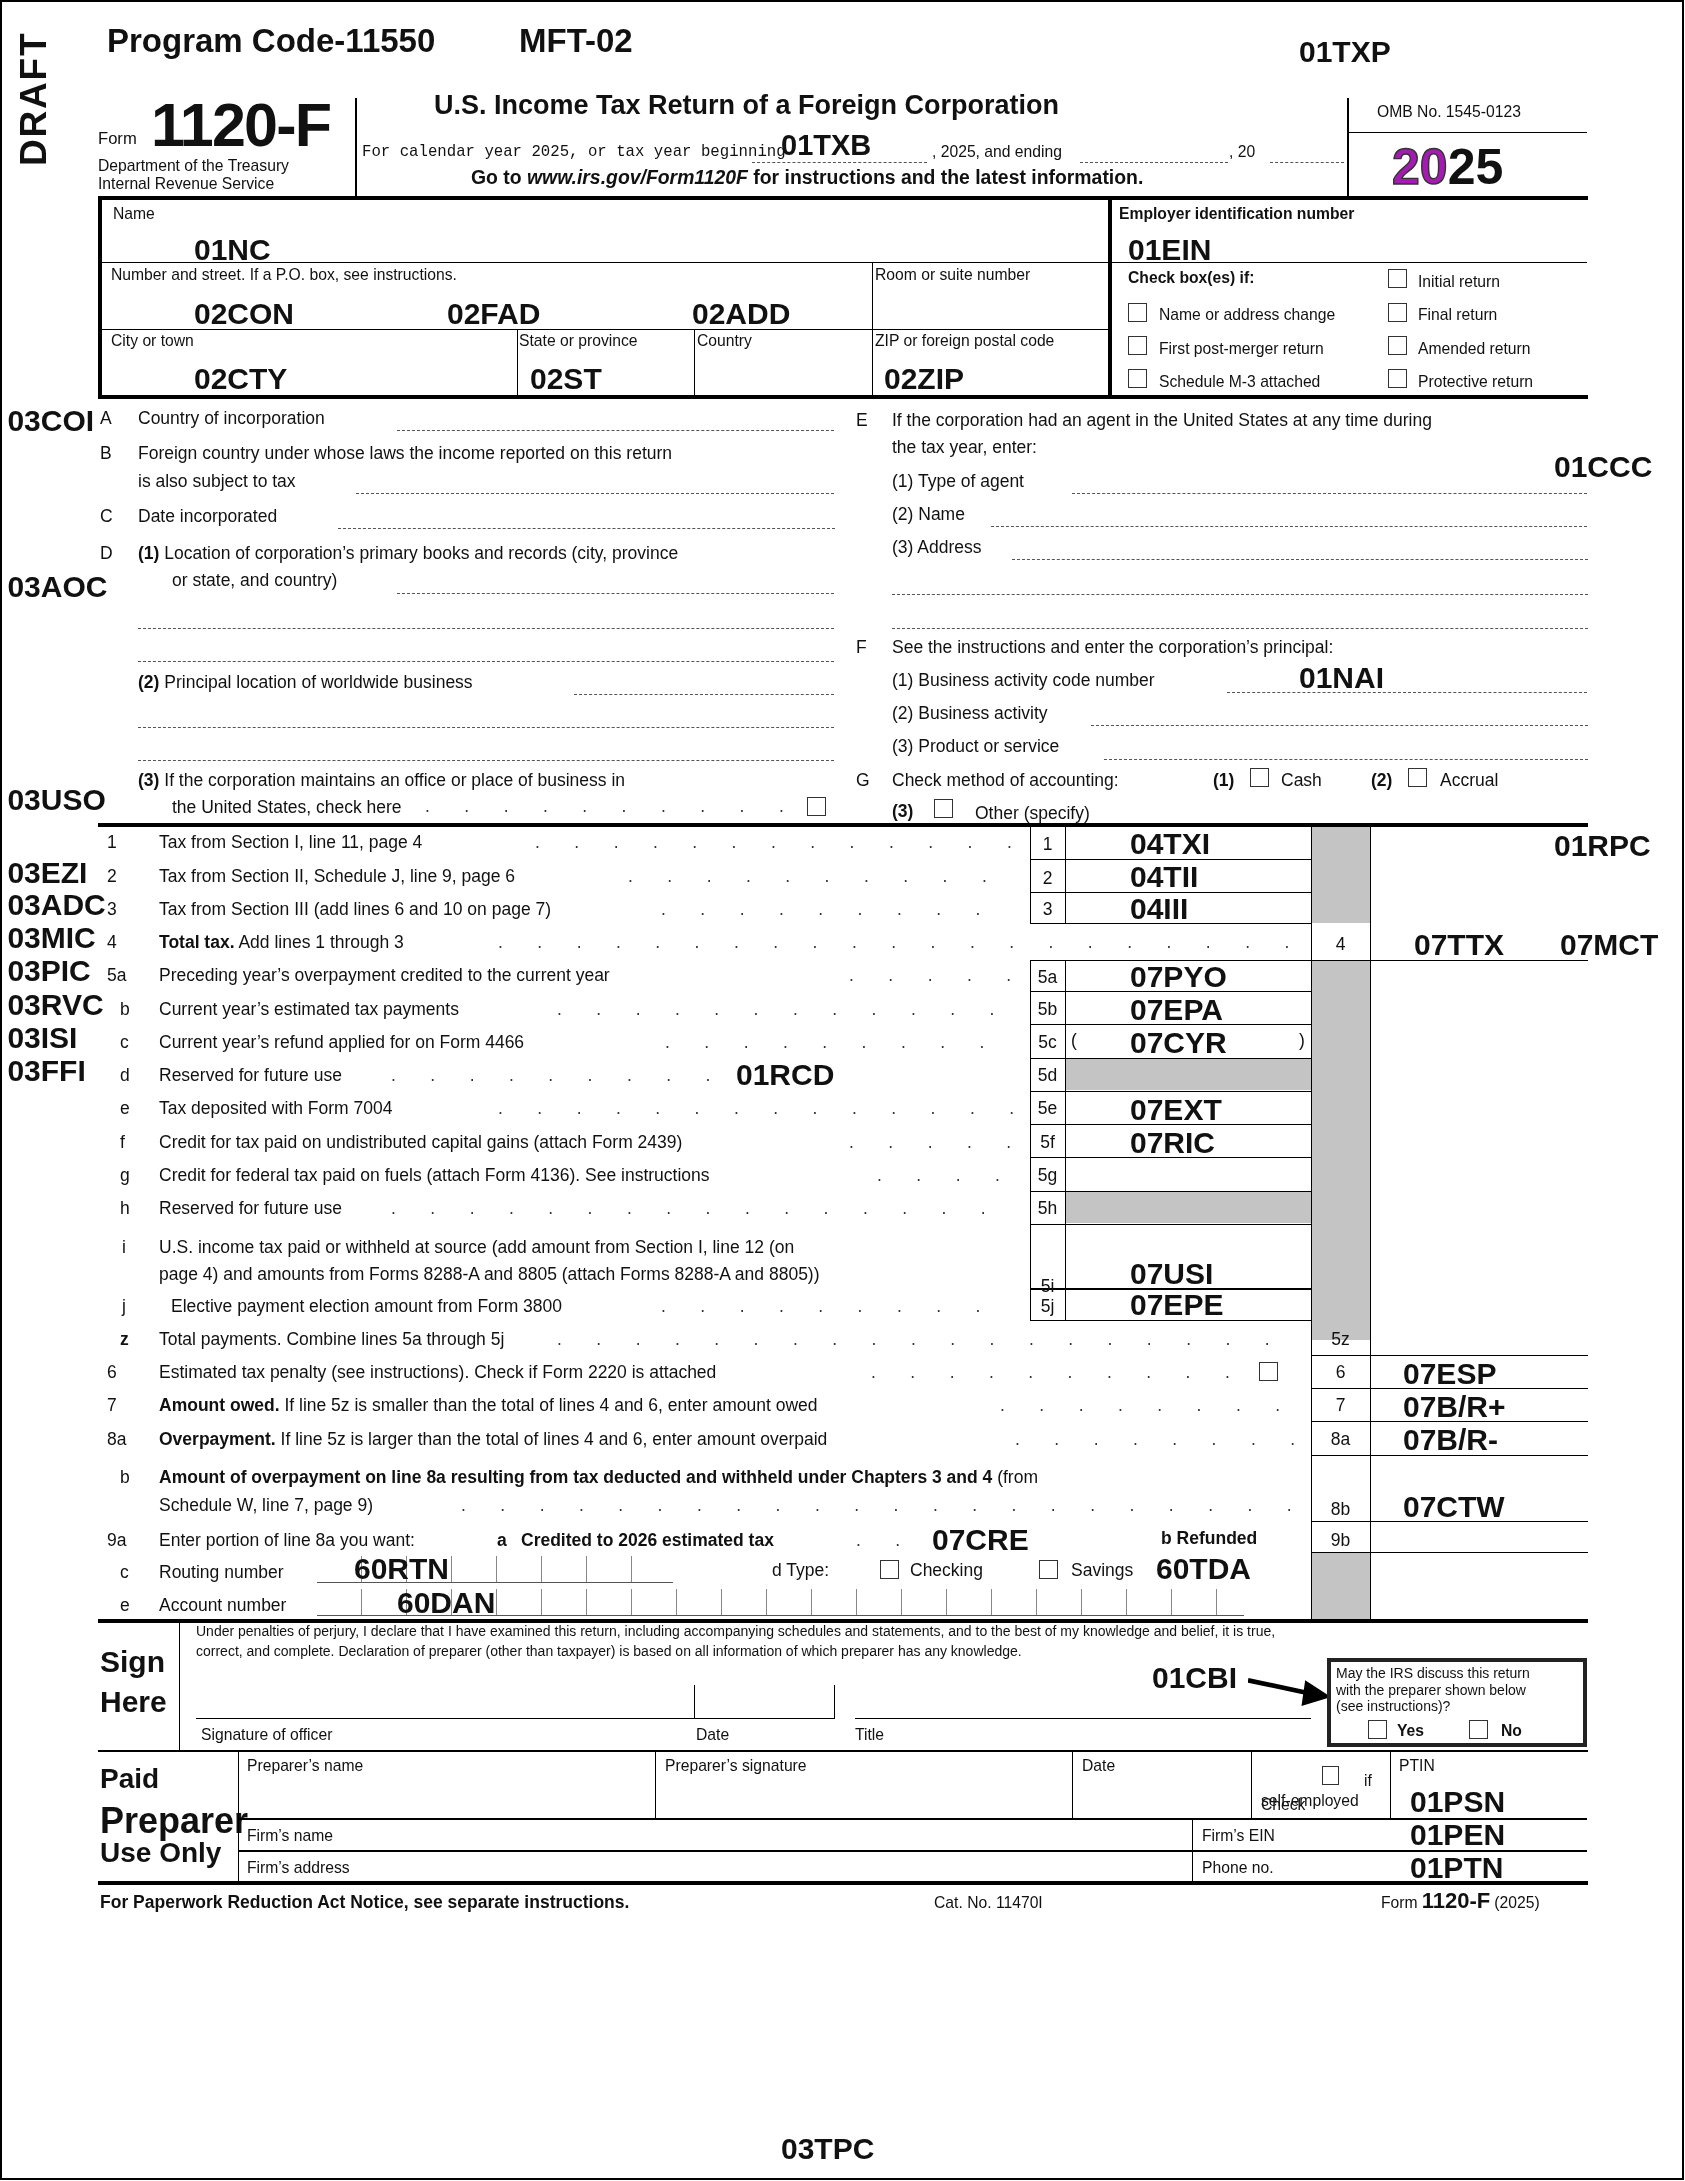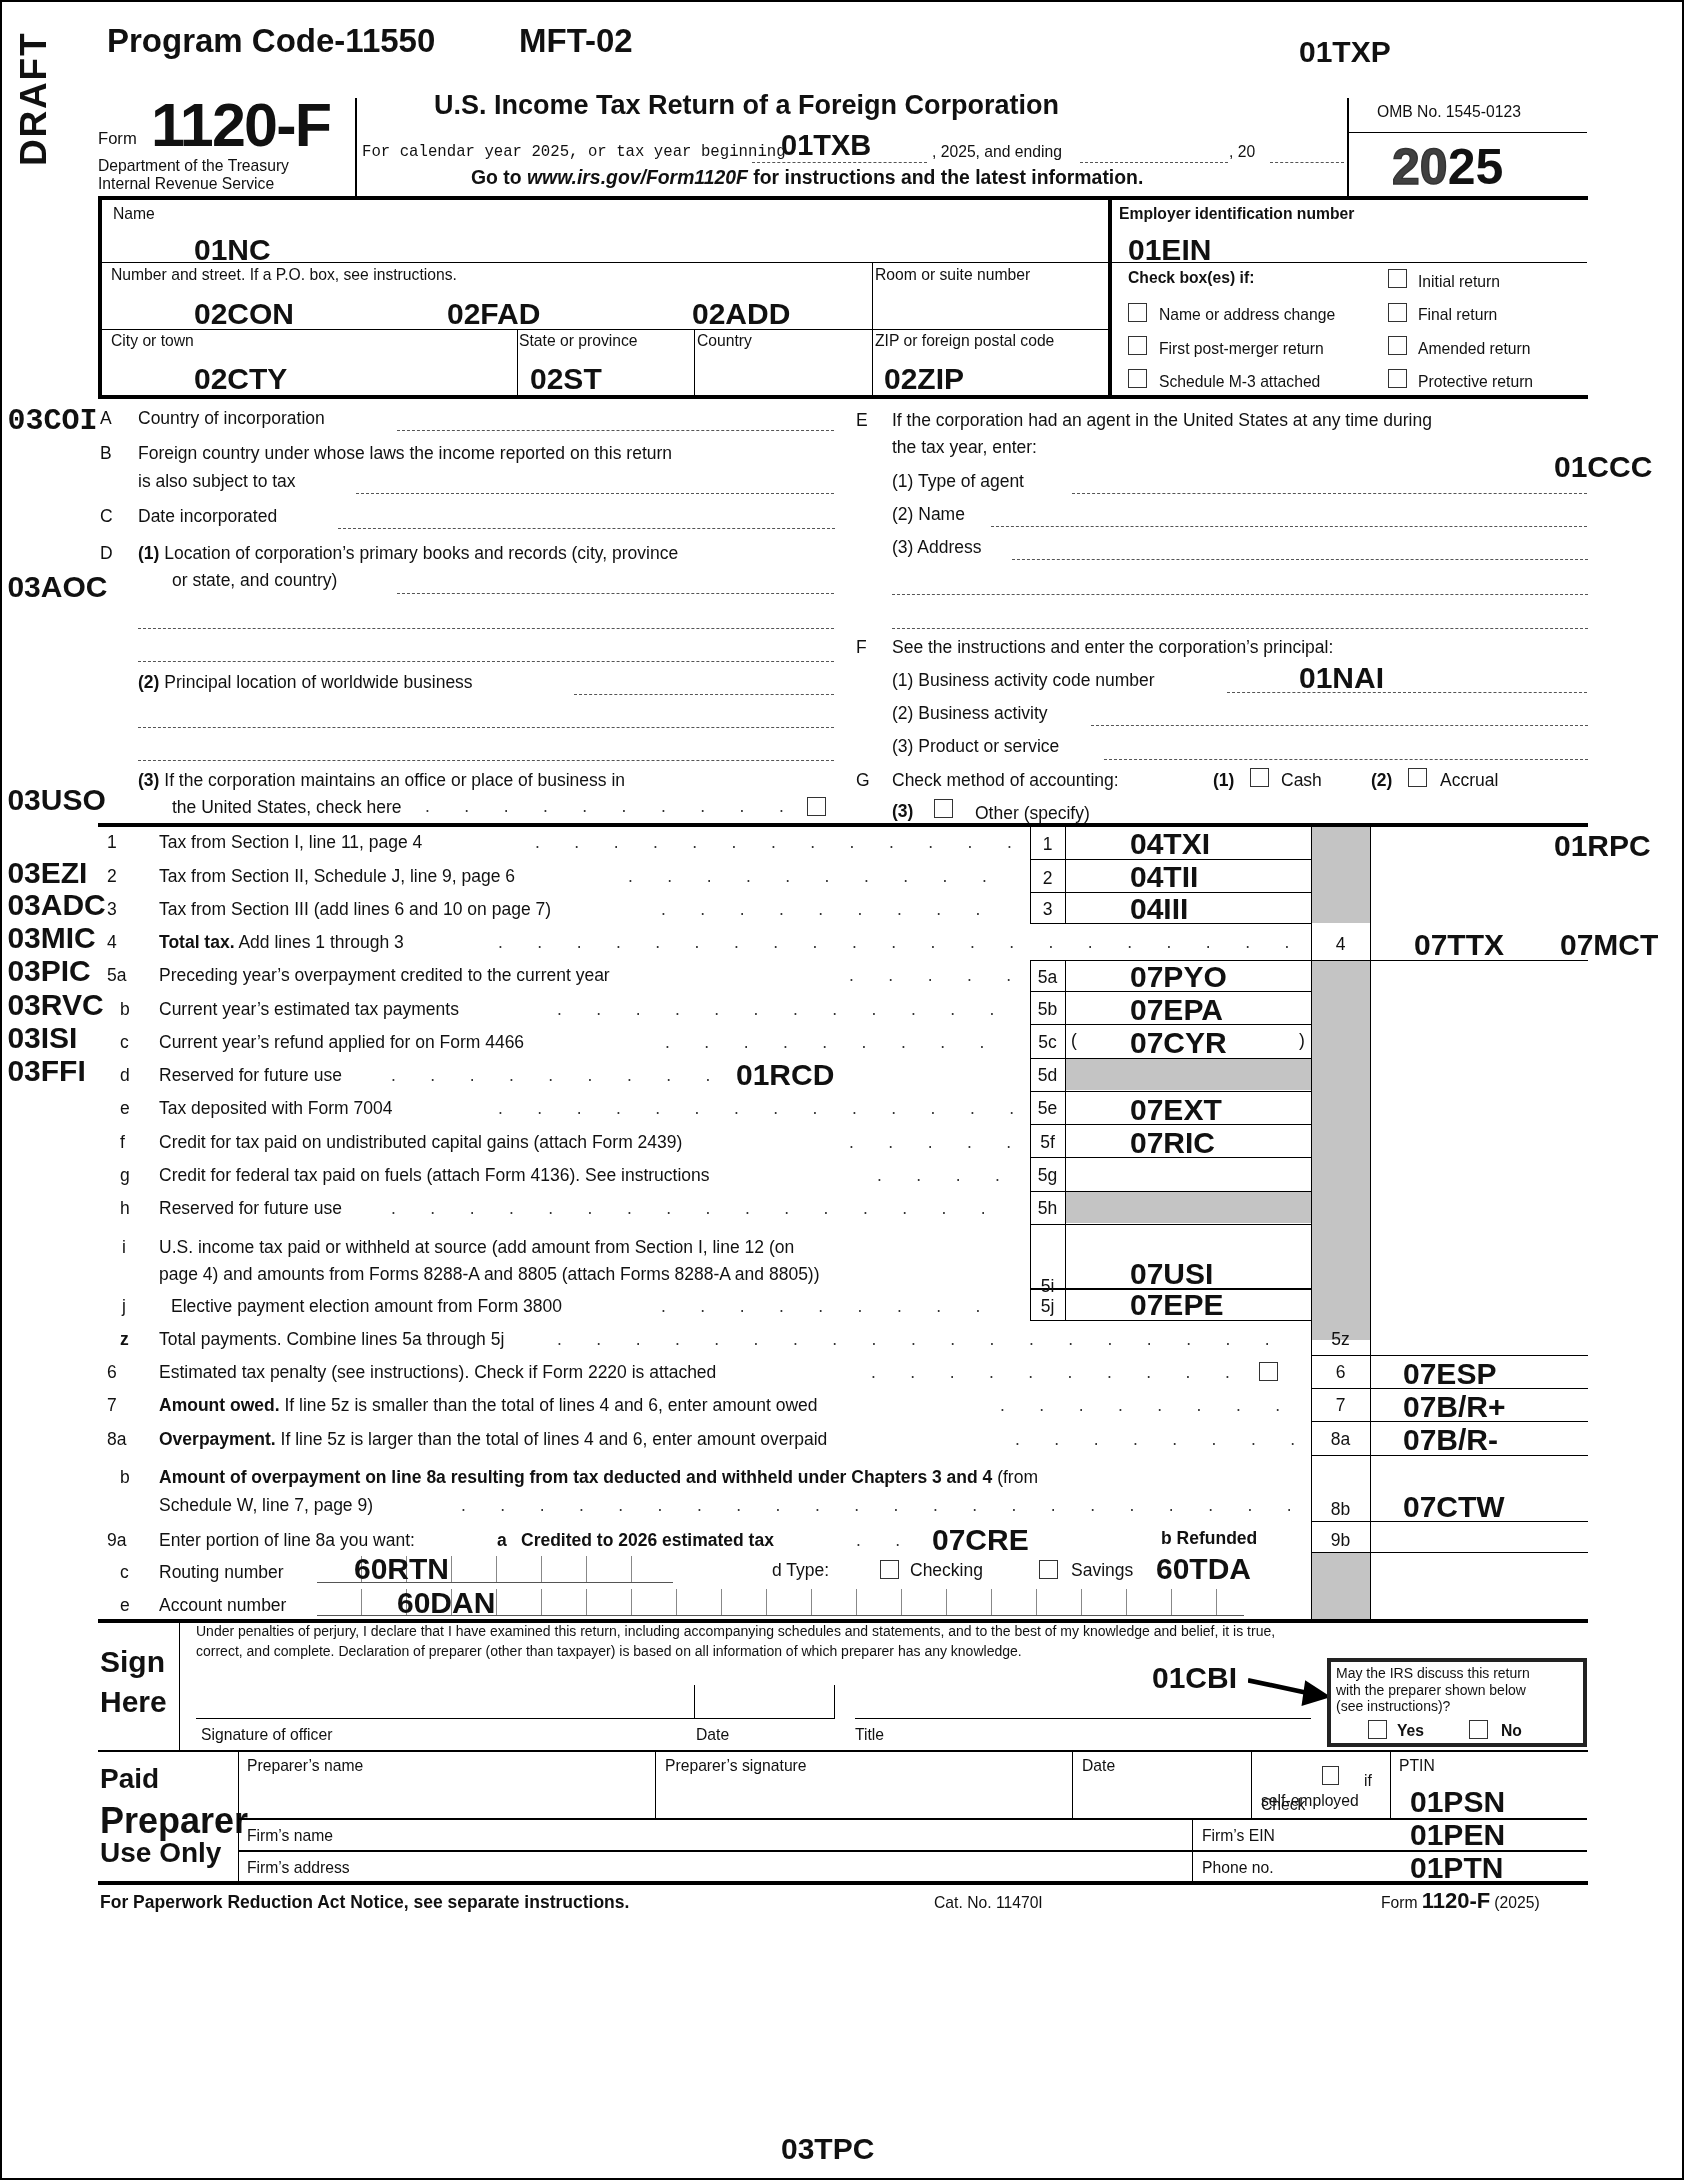--- a/index.html
+++ b/index.html
@@ -12,21 +12,21 @@
   .lbl-xs{font-size:14px;white-space:nowrap;}
   .hr{position:absolute;background:#000;}
   .vr{position:absolute;background:#000;}
   .dash{position:absolute;border-bottom:1.4px dashed #555;height:0;}
   .cb{position:absolute;width:18.5px;height:18.5px;border:1.4px solid #333;background:#fff;box-sizing:border-box;}
   .dots{position:absolute;font-size:17.5px;letter-spacing:14.8px;color:#333;white-space:nowrap;overflow:hidden;}
   .gray{position:absolute;background:#c4c4c4;}
   .bold{font-weight:bold;}
   .num{position:absolute;font-size:17.5px;text-align:center;}
   .draft{position:absolute;left:13px;top:166px;transform:rotate(-90deg);transform-origin:left top;font-weight:bold;font-size:37px;letter-spacing:1.8px;}
-  .outline-num{color:#404040;-webkit-text-stroke:1.4px #333;}
+  .outline-num{color:#a21caf;-webkit-text-stroke:1.4px #333;}
 </style>
 </head>
 <body>
 
 <div class="frame"></div>
 
 <div class="draft">DRAFT</div>
 
 <div class="abs code" style="left:107px;top:22px;font-size:33px;">Program Code-11550</div>
 <div class="abs code" style="left:519px;top:22px;font-size:33px;">MFT-02</div>
@@ -93,21 +93,21 @@
 <div class="abs lbl-s" style="left:1418px;top:306px;">Final return</div>
 <div class="cb" style="left:1128px;top:336px;"></div>
 <div class="abs lbl-s" style="left:1159px;top:340px;">First post-merger return</div>
 <div class="cb" style="left:1388px;top:336px;"></div>
 <div class="abs lbl-s" style="left:1418px;top:340px;">Amended return</div>
 <div class="cb" style="left:1128px;top:369px;"></div>
 <div class="abs lbl-s" style="left:1159px;top:373px;">Schedule M-3 attached</div>
 <div class="cb" style="left:1388px;top:369px;"></div>
 <div class="abs lbl-s" style="left:1418px;top:373px;">Protective return</div>
 
-<div class="abs code" style="left:7.4px;top:404px;font-family:Liberation Mono, monospace;">03COI</div>
+<div class="abs code" style="left:7.4px;top:404px;">03COI</div>
 <div class="abs code" style="left:7.4px;top:570px;">03AOC</div>
 <div class="abs code" style="left:7.4px;top:783px;">03USO</div>
 <div class="abs code" style="left:7.4px;top:856px;">03EZI</div>
 <div class="abs code" style="left:7.4px;top:888px;">03ADC</div>
 <div class="abs code" style="left:7.4px;top:921px;">03MIC</div>
 <div class="abs code" style="left:7.4px;top:954px;">03PIC</div>
 <div class="abs code" style="left:7.4px;top:988px;">03RVC</div>
 <div class="abs code" style="left:7.4px;top:1021px;">03ISI</div>
 <div class="abs code" style="left:7.4px;top:1054px;">03FFI</div>
 <div class="abs code" style="left:1554px;top:450px;">01CCC</div>

